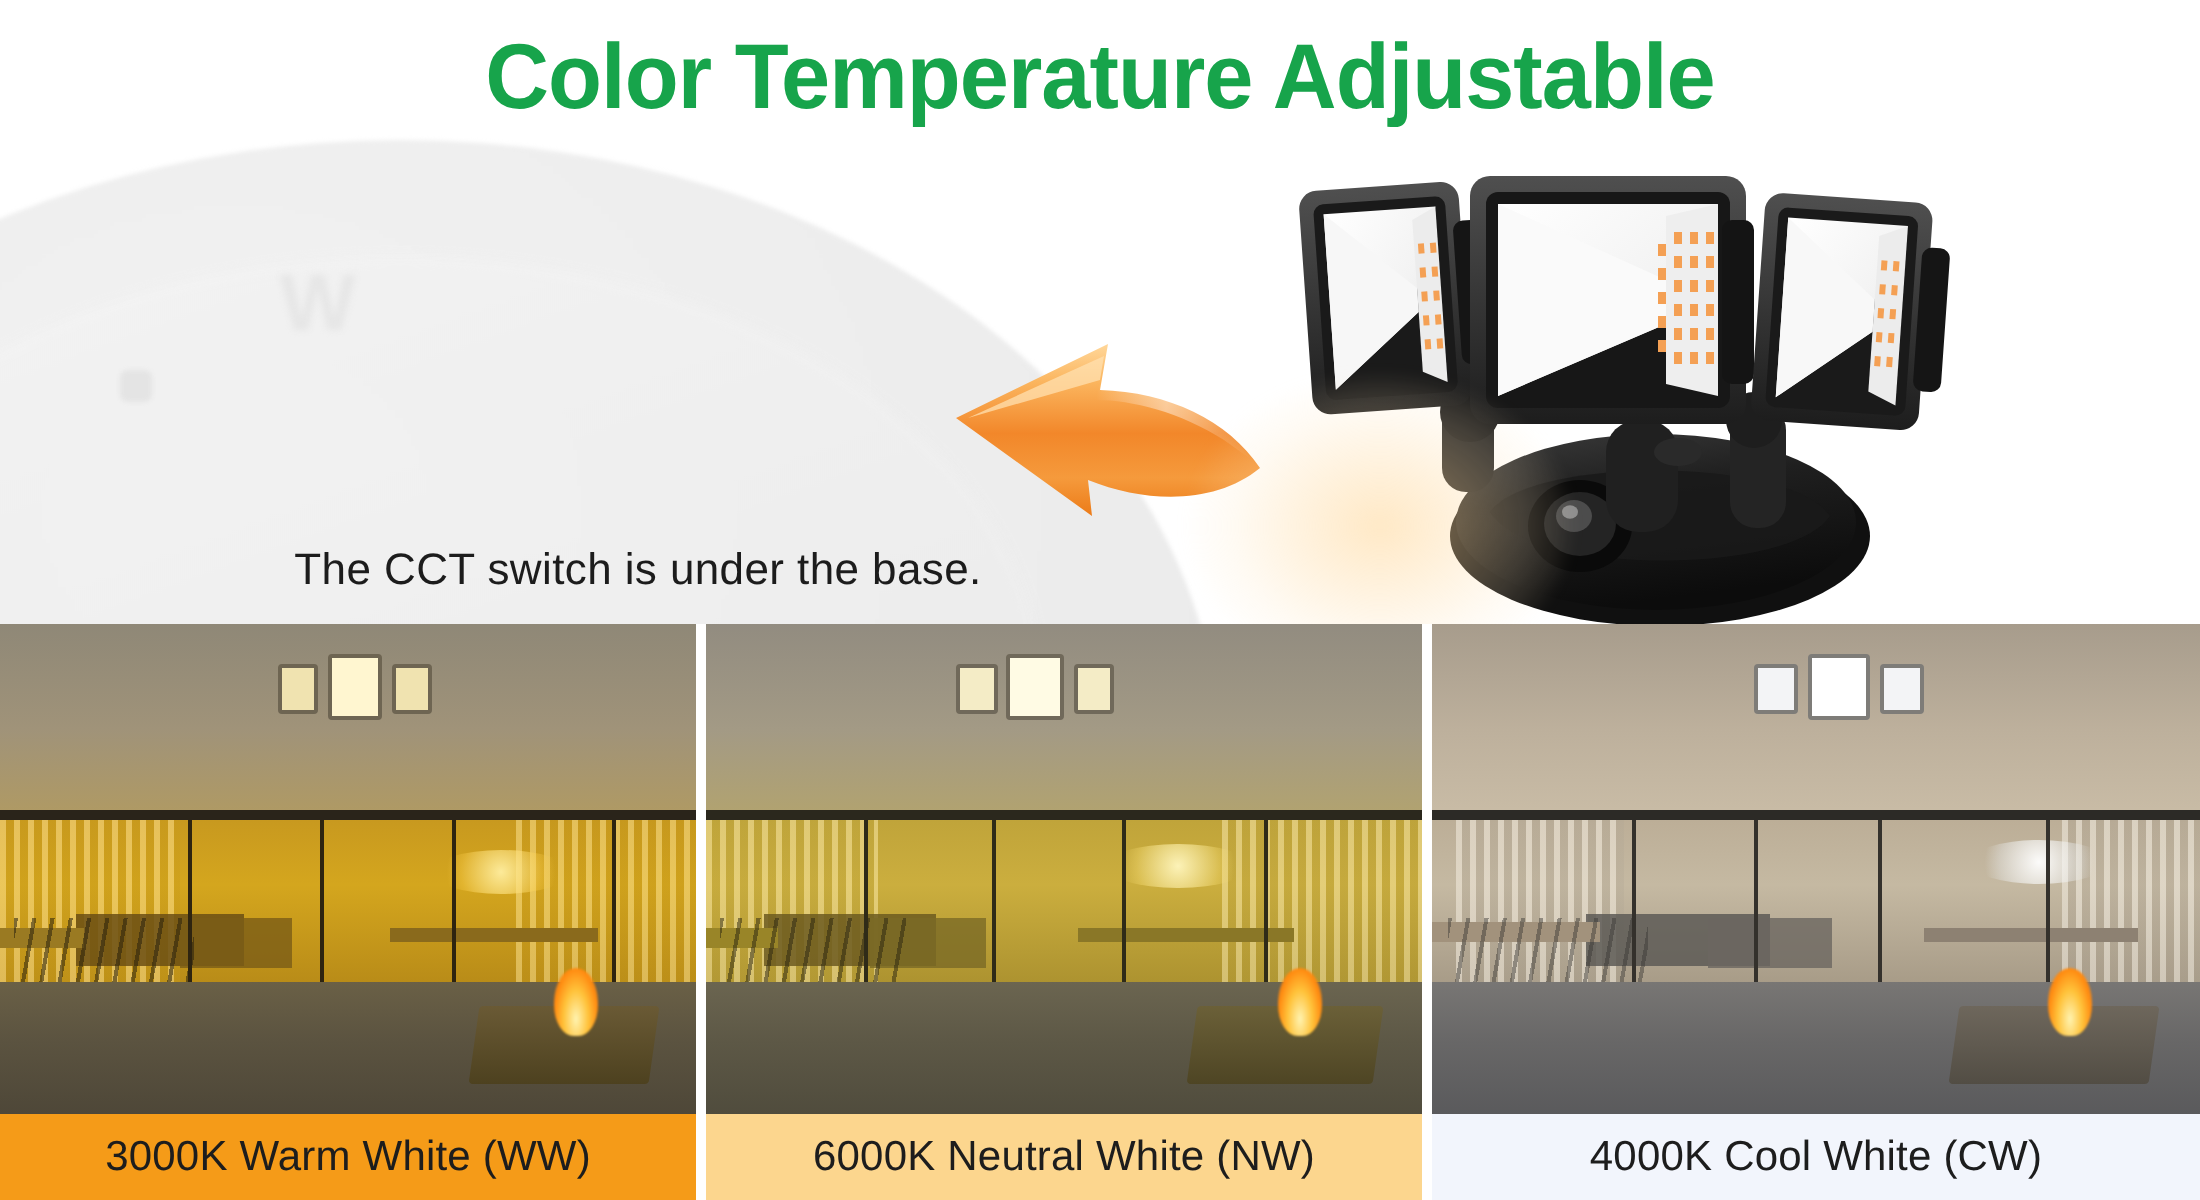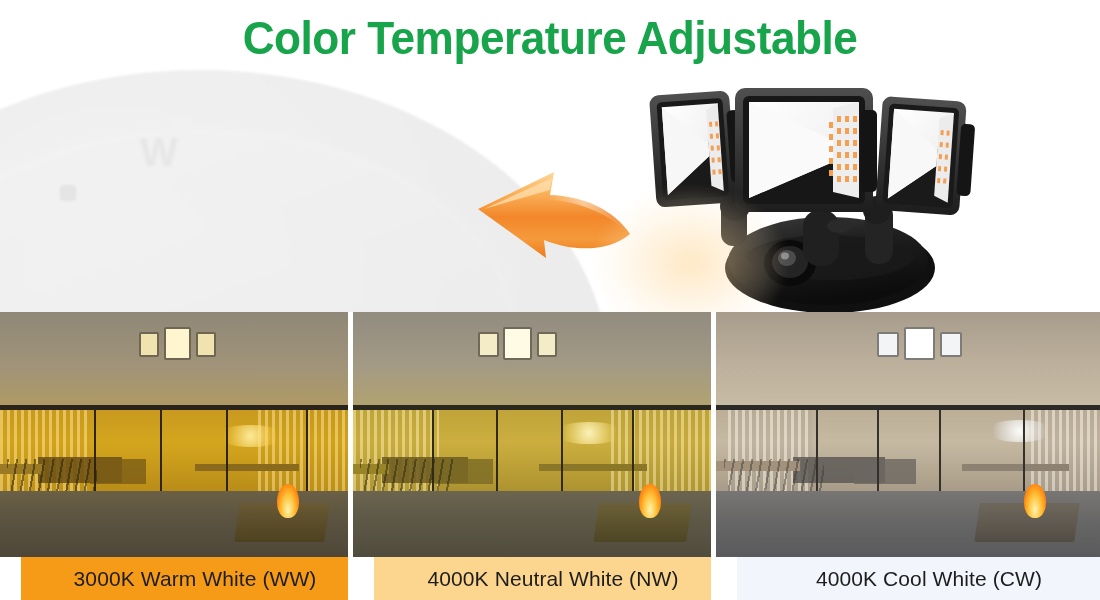--- a/index.html
+++ b/index.html
@@ -204,36 +204,36 @@
   .chairs { position: absolute; left: 2%; bottom: 14%; width: 26%; height: 26%; }
   .dtable { position: absolute; }
 
   
   .band {
     position: absolute; left: 0; bottom: 0; width: 100%; height: 43px;
     display: flex; align-items: center; justify-content: center;
     font-size: 21px; color: #1d1d1d;
     letter-spacing: .1px;
     font-family: "Liberation Sans", sans-serif;
-    margin-left: 21px;
   }
 </style>
 </head>
 <body>
 
 <div id="page">
 
   <div class="bg-silhouette"></div>
   <div class="bg-silhouette2"></div>
   <div class="bg-ghost-mark">W</div>
   <div class="bg-ghost-dot"></div>
 
   <div class="title" style="color: rgb(23, 164, 75);">Color Temperature Adjustable</div>
 
 
+  <div class="caption">The CCT switch is under the base.</div>
 
   <div class="arrow-wrap">
     <svg width="170" height="115" viewBox="0 0 170 115">
       <defs>
         <linearGradient id="argrad" x1="0" y1="0" x2="0" y2="1">
           <stop offset="0%" stop-color="#FFD79A"></stop>
           <stop offset="22%" stop-color="#FBB55E"></stop>
           <stop offset="52%" stop-color="#F2872A"></stop>
           <stop offset="78%" stop-color="#F59A3C"></stop>
           <stop offset="100%" stop-color="#EC7B18"></stop>
@@ -429,21 +429,21 @@
         <div class="ground" style="background:linear-gradient(180deg,#6b6550 0%,#5d5846 45%,#504c3d 100%)"></div>
         <div class="firepit" style="background:linear-gradient(180deg,#6b6038 0%,#4e4524 100%)"></div>
         <div class="flame"></div>
         <div class="fixture" style="left:35%">
           <div class="fx-head" style="left:0;top:14%;width:26%;height:64%;background:#f4ecc6;border:2px solid #70695a"></div>
           <div class="fx-head" style="left:32%;top:0;width:36%;height:86%;background:#fffbe4;border:2px solid #70695a"></div>
           <div class="fx-head" style="left:74%;top:14%;width:26%;height:64%;background:#f4ecc6;border:2px solid #70695a"></div>
         </div>
       </div>
       <div class="band" style="background: rgb(252, 214, 142);">
-        <span>4000K Neutral White (NW)</span>
+        <span>6000K Neutral White (NW)</span>
       </div>
     </div>
 
     <div class="panel gap"></div>
 
     <div class="panel p3">
       <div class="photo">
         <div class="sky" style="background:linear-gradient(180deg,#605c55 0%,#6f6a62 35%,#837a6d 100%)"></div>
         <div class="soffit" style="background:linear-gradient(180deg,#a79c8c 0%,#bdb09c 55%,#c9bca6 100%)"></div>
         <div class="fx-beam" style="background:radial-gradient(ellipse at 50% 0%, rgba(255,255,255,.9) 0%, rgba(240,242,246,.35) 45%, rgba(230,235,240,0) 78%)"></div>

